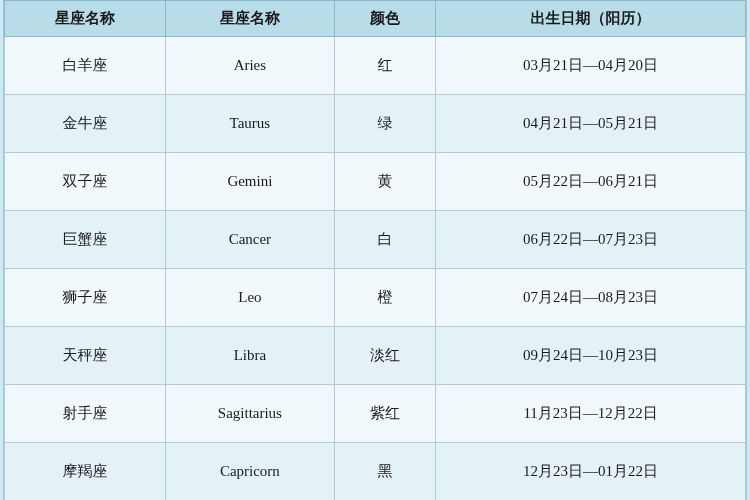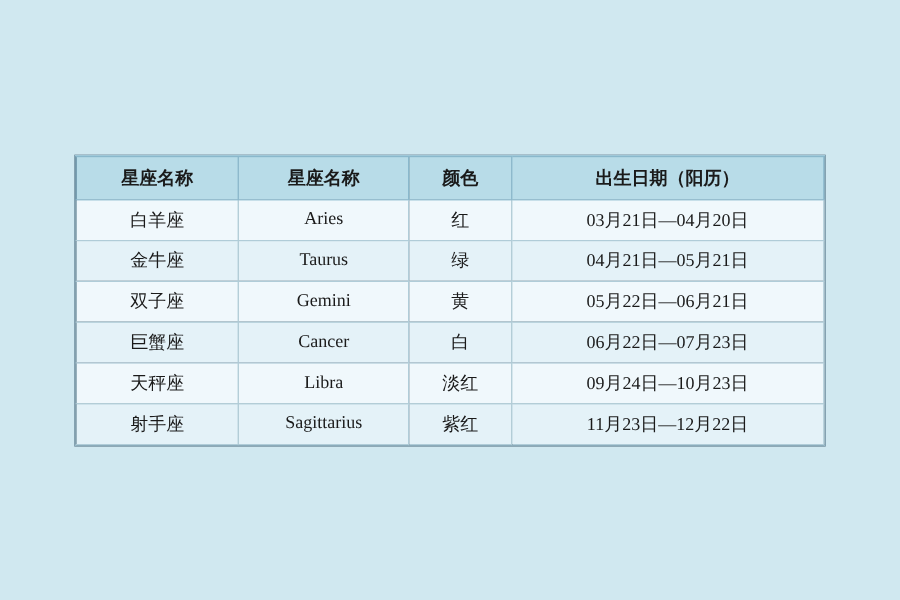--- a/index.html
+++ b/index.html
@@ -12,23 +12,23 @@
       width: 750px;
       height: 500px;
       background-color: #d0e8f0;
       display: flex;
       align-items: center;
       justify-content: center;
       font-family: "SimSun", "宋体", serif;
     }
 
     .table-container {
-      background-color: #0f172a;
+      background-color: #701a75;
       border: 1px solid #a0c8d8;
-      width: 626px;
+      width: 744px;
       font-family: Liberation Serif, serif;
     }
 
     table {
       width: 100%;
       border-collapse: collapse;
     }
 
     thead tr th {
       background-color: #b8dce8;
@@ -44,21 +44,21 @@
       background-color: #f0f8fc;
     }
 
     tbody tr:nth-child(even) {
       background-color: #e4f2f8;
     }
 
     tbody tr td {
       font-size: 15px;
       color: #1a1a1a;
-      padding: 7px 10px;
+      padding: 19px 10px;
       border: 1px solid #b0ccd8;
       text-align: center;
     }
 
     tbody tr td:first-child {
       font-weight: normal;
     }
 
     tbody tr td:nth-child(2) {
       font-style: normal;
@@ -97,26 +97,38 @@
           <td>黄</td>
           <td>05月22日—06月21日</td>
         </tr>
         <tr>
           <td>巨蟹座</td>
           <td>Cancer</td>
           <td>白</td>
           <td>06月22日—07月23日</td>
         </tr>
         <tr>
+          <td>狮子座</td>
+          <td>Leo</td>
+          <td>橙</td>
+          <td>07月24日—08月23日</td>
+        </tr>
+        <tr>
           <td>天秤座</td>
           <td>Libra</td>
           <td>淡红</td>
           <td>09月24日—10月23日</td>
         </tr>
         <tr>
           <td>射手座</td>
           <td>Sagittarius</td>
           <td>紫红</td>
           <td>11月23日—12月22日</td>
         </tr>
+        <tr>
+          <td>摩羯座</td>
+          <td>Capricorn</td>
+          <td>黑</td>
+          <td>12月23日—01月22日</td>
+        </tr>
       </tbody>
   </table>
 </div>
 
 </body></html>

